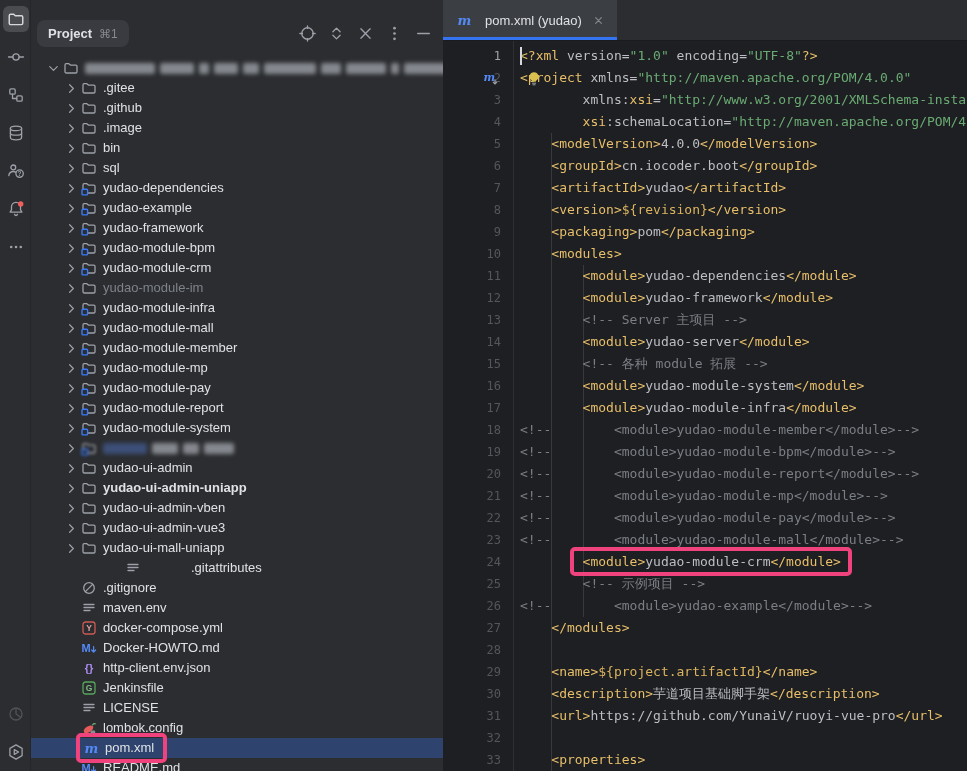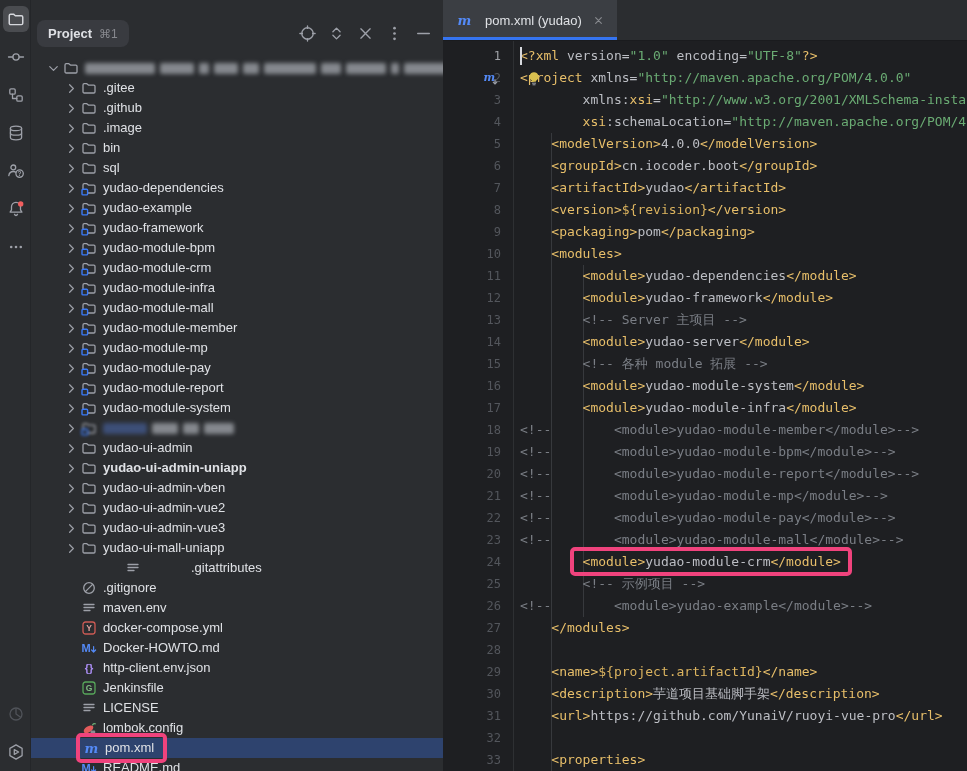--- a/index.html
+++ b/index.html
@@ -328,20 +328,33 @@
             </svg>
           </span>
           <span class="ticon">
             <svg width="16" height="16" viewBox="0 0 16 16">
               <path d="M2 5c0-.8.5-1.3 1.2-1.3h2.6L7.4 5.1h5.4c.7 0 1.2.5 1.2 1.2v5.5c0 .7-.5 1.2-1.2 1.2H3.2c-.7 0-1.2-.5-1.2-1.2z" fill="none" stroke="#9da0a8" stroke-width="1.3" stroke-linecap="round" stroke-linejoin="round"></path>
               <rect x="1" y="9.3" width="5.6" height="5.6" rx="1" fill="#2b2d30" stroke="#3b7bf7" stroke-width="1.4"></rect>
             </svg>
           </span>
           <span class="tlabel">yudao-module-crm</span>
         </div>
+        <div class="trow dim" style="padding-left: 31px;">
+          <span class="tchev">
+            <svg width="15" height="15" viewBox="0 0 16 16">
+              <path d="M6 4l4 4-4 4" fill="none" stroke="#9da0a8" stroke-width="1.3" stroke-linecap="round" stroke-linejoin="round"></path>
+            </svg>
+          </span>
+          <span class="ticon">
+            <svg width="16" height="16" viewBox="0 0 16 16">
+              <path d="M2 5c0-.8.5-1.3 1.2-1.3h2.6L7.4 5.1h5.4c.7 0 1.2.5 1.2 1.2v5.5c0 .7-.5 1.2-1.2 1.2H3.2c-.7 0-1.2-.5-1.2-1.2z" fill="none" stroke="#9da0a8" stroke-width="1.3" stroke-linecap="round" stroke-linejoin="round"></path>
+            </svg>
+          </span>
+          <span class="tlabel">yudao-module-im</span>
+        </div>
         <div class="trow" style="padding-left: 31px;">
           <span class="tchev">
             <svg width="15" height="15" viewBox="0 0 16 16">
               <path d="M6 4l4 4-4 4" fill="none" stroke="#9da0a8" stroke-width="1.3" stroke-linecap="round" stroke-linejoin="round"></path>
             </svg>
           </span>
           <span class="ticon">
             <svg width="16" height="16" viewBox="0 0 16 16">
               <path d="M2 5c0-.8.5-1.3 1.2-1.3h2.6L7.4 5.1h5.4c.7 0 1.2.5 1.2 1.2v5.5c0 .7-.5 1.2-1.2 1.2H3.2c-.7 0-1.2-.5-1.2-1.2z" fill="none" stroke="#9da0a8" stroke-width="1.3" stroke-linecap="round" stroke-linejoin="round"></path>
               <rect x="1" y="9.3" width="5.6" height="5.6" rx="1" fill="#2b2d30" stroke="#3b7bf7" stroke-width="1.4"></rect>
@@ -478,33 +491,20 @@
             <svg width="15" height="15" viewBox="0 0 16 16">
               <path d="M6 4l4 4-4 4" fill="none" stroke="#9da0a8" stroke-width="1.3" stroke-linecap="round" stroke-linejoin="round"></path>
             </svg>
           </span>
           <span class="ticon">
             <svg width="16" height="16" viewBox="0 0 16 16">
               <path d="M2 5c0-.8.5-1.3 1.2-1.3h2.6L7.4 5.1h5.4c.7 0 1.2.5 1.2 1.2v5.5c0 .7-.5 1.2-1.2 1.2H3.2c-.7 0-1.2-.5-1.2-1.2z" fill="none" stroke="#9da0a8" stroke-width="1.3" stroke-linecap="round" stroke-linejoin="round"></path>
             </svg>
           </span>
           <span class="tlabel">yudao-ui-admin-vben</span>
-        </div>
-        <div class="trow" style="padding-left: 31px;">
-          <span class="tchev">
-            <svg width="15" height="15" viewBox="0 0 16 16">
-              <path d="M6 4l4 4-4 4" fill="none" stroke="#9da0a8" stroke-width="1.3" stroke-linecap="round" stroke-linejoin="round"></path>
-            </svg>
-          </span>
-          <span class="ticon">
-            <svg width="16" height="16" viewBox="0 0 16 16">
-              <path d="M2 5c0-.8.5-1.3 1.2-1.3h2.6L7.4 5.1h5.4c.7 0 1.2.5 1.2 1.2v5.5c0 .7-.5 1.2-1.2 1.2H3.2c-.7 0-1.2-.5-1.2-1.2z" fill="none" stroke="#9da0a8" stroke-width="1.3" stroke-linecap="round" stroke-linejoin="round"></path>
-            </svg>
-          </span>
-          <span class="tlabel">yudao-ui-admin-vue2</span>
         </div>
         <div class="trow" style="padding-left: 31px;">
           <span class="tchev">
             <svg width="15" height="15" viewBox="0 0 16 16">
               <path d="M6 4l4 4-4 4" fill="none" stroke="#9da0a8" stroke-width="1.3" stroke-linecap="round" stroke-linejoin="round"></path>
             </svg>
           </span>
           <span class="ticon">
             <svg width="16" height="16" viewBox="0 0 16 16">
               <path d="M2 5c0-.8.5-1.3 1.2-1.3h2.6L7.4 5.1h5.4c.7 0 1.2.5 1.2 1.2v5.5c0 .7-.5 1.2-1.2 1.2H3.2c-.7 0-1.2-.5-1.2-1.2z" fill="none" stroke="#9da0a8" stroke-width="1.3" stroke-linecap="round" stroke-linejoin="round"></path>

